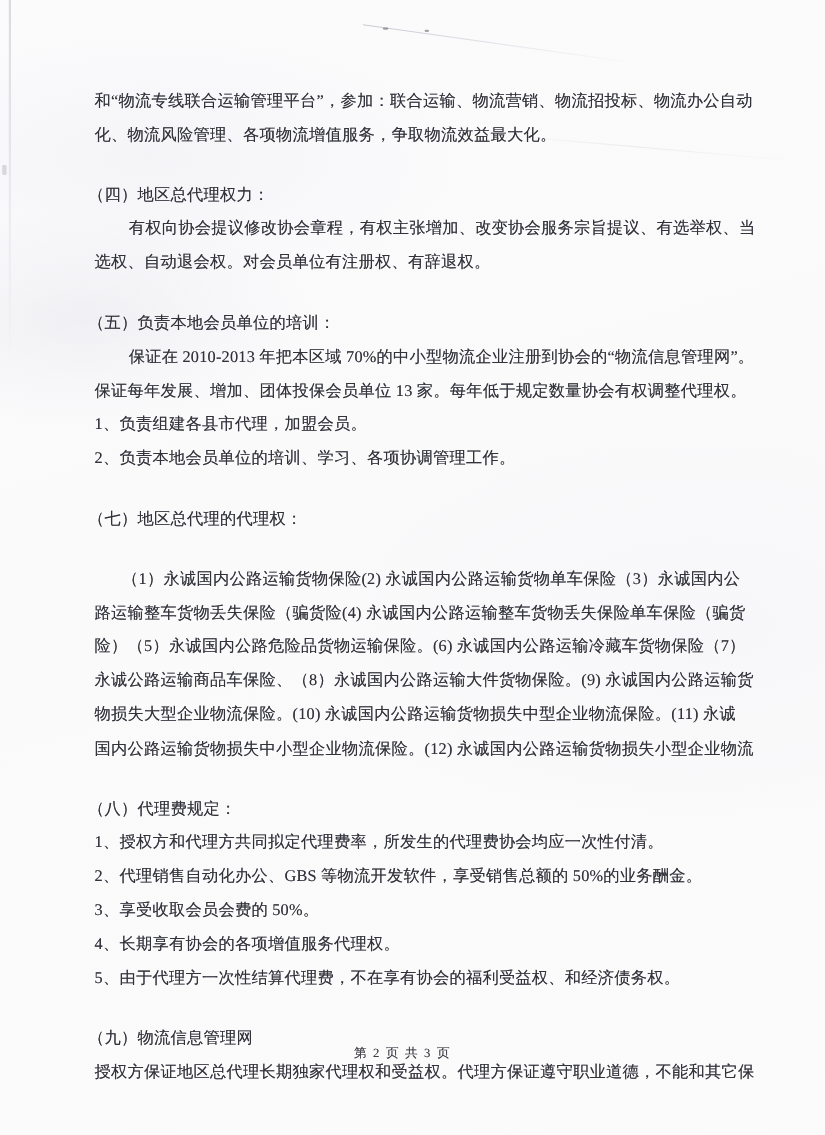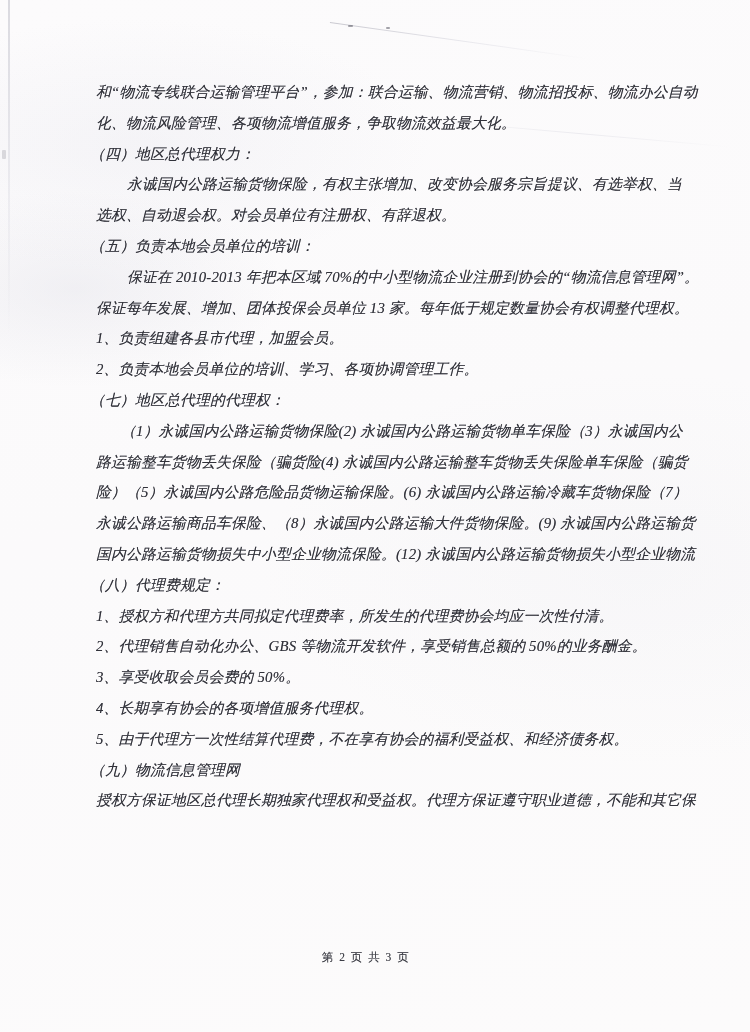--- a/index.html
+++ b/index.html
@@ -34,29 +34,29 @@
   }
   .speck{
     position:absolute;background:rgba(90,90,100,0.55);border-radius:1px;
   }
   .speck.s1{left:348px;top:25px;width:5px;height:2px;}
   .speck.s2{left:386px;top:27px;width:4px;height:2px;}
   .speck.s3{left:2px;top:150px;width:4px;height:9px;opacity:.35;}
 
   
   .doc{
-    position:absolute;left:96px;top:77px;width:624px;
-    color:#31323a;font-size:14.8px;font-style:italic;
+    position:absolute;left:86px;top:77px;width:624px;
+    color:#31323a;font-size:14.8px;
   }
   .line{
     height:30.8px;line-height:30.8px;white-space:nowrap;letter-spacing:0.2px;
     text-shadow:0 0 0.6px rgba(49,50,58,0.55);
   }
   .line.indent{padding-left:31px;}
-  .line.hang{margin-left:-6px;}
+  .line.hang{margin-left:-6px;margin-top:24px;}
   .line.hang.indent{margin-left:0;padding-left:25px;}
 
   .footer{
     position:absolute;left:0;top:950px;width:732px;text-align:center;
     font-size:11.5px;color:#3c3d45;letter-spacing:1.5px;
     text-shadow:0 0 0.5px rgba(60,61,69,0.5);
   }
 </style>
 </head>
 <body>
@@ -66,32 +66,33 @@
 <div class="crease-a"></div>
 <div class="crease-b"></div>
 <div class="speck s1"></div>
 <div class="speck s2"></div>
 <div class="speck s3"></div>
 
 <div class="doc" id="doc-body">
     <div class="line">和“物流专线联合运输管理平台”，参加：联合运输、物流营销、物流招投标、物流办公自动</div>
     <div class="line">化、物流风险管理、各项物流增值服务，争取物流效益最大化。</div>
     <div class="line hang">（四）地区总代理权力：</div>
-    <div class="line indent">永诚国内公路运输货物保险，有权主张增加、改变协会服务宗旨提议、有选举权、当</div>
+    <div class="line indent">有权向协会提议修改协会章程，有权主张增加、改变协会服务宗旨提议、有选举权、当</div>
     <div class="line">选权、自动退会权。对会员单位有注册权、有辞退权。</div>
     <div class="line hang">（五）负责本地会员单位的培训：</div>
     <div class="line indent">保证在 2010-2013 年把本区域 70%的中小型物流企业注册到协会的“物流信息管理网”。</div>
     <div class="line">保证每年发展、增加、团体投保会员单位 13 家。每年低于规定数量协会有权调整代理权。</div>
     <div class="line">1、负责组建各县市代理，加盟会员。</div>
     <div class="line">2、负责本地会员单位的培训、学习、各项协调管理工作。</div>
     <div class="line hang">（七）地区总代理的代理权：</div>
     <div class="line indent hang">（1）永诚国内公路运输货物保险(2) 永诚国内公路运输货物单车保险（3）永诚国内公</div>
     <div class="line">路运输整车货物丢失保险（骗货险(4) 永诚国内公路运输整车货物丢失保险单车保险（骗货</div>
     <div class="line">险）（5）永诚国内公路危险品货物运输保险。(6) 永诚国内公路运输冷藏车货物保险（7）</div>
     <div class="line">永诚公路运输商品车保险、（8）永诚国内公路运输大件货物保险。(9) 永诚国内公路运输货</div>
+    <div class="line">物损失大型企业物流保险。(10) 永诚国内公路运输货物损失中型企业物流保险。(11) 永诚</div>
     <div class="line">国内公路运输货物损失中小型企业物流保险。(12) 永诚国内公路运输货物损失小型企业物流</div>
     <div class="line hang">（八）代理费规定：</div>
     <div class="line">1、授权方和代理方共同拟定代理费率，所发生的代理费协会均应一次性付清。</div>
     <div class="line">2、代理销售自动化办公、GBS 等物流开发软件，享受销售总额的 50%的业务酬金。</div>
     <div class="line">3、享受收取会员会费的 50%。</div>
     <div class="line">4、长期享有协会的各项增值服务代理权。</div>
     <div class="line">5、由于代理方一次性结算代理费，不在享有协会的福利受益权、和经济债务权。</div>
     <div class="line hang">（九）物流信息管理网</div>
     <div class="line">授权方保证地区总代理长期独家代理权和受益权。代理方保证遵守职业道德，不能和其它保</div>
   </div>

